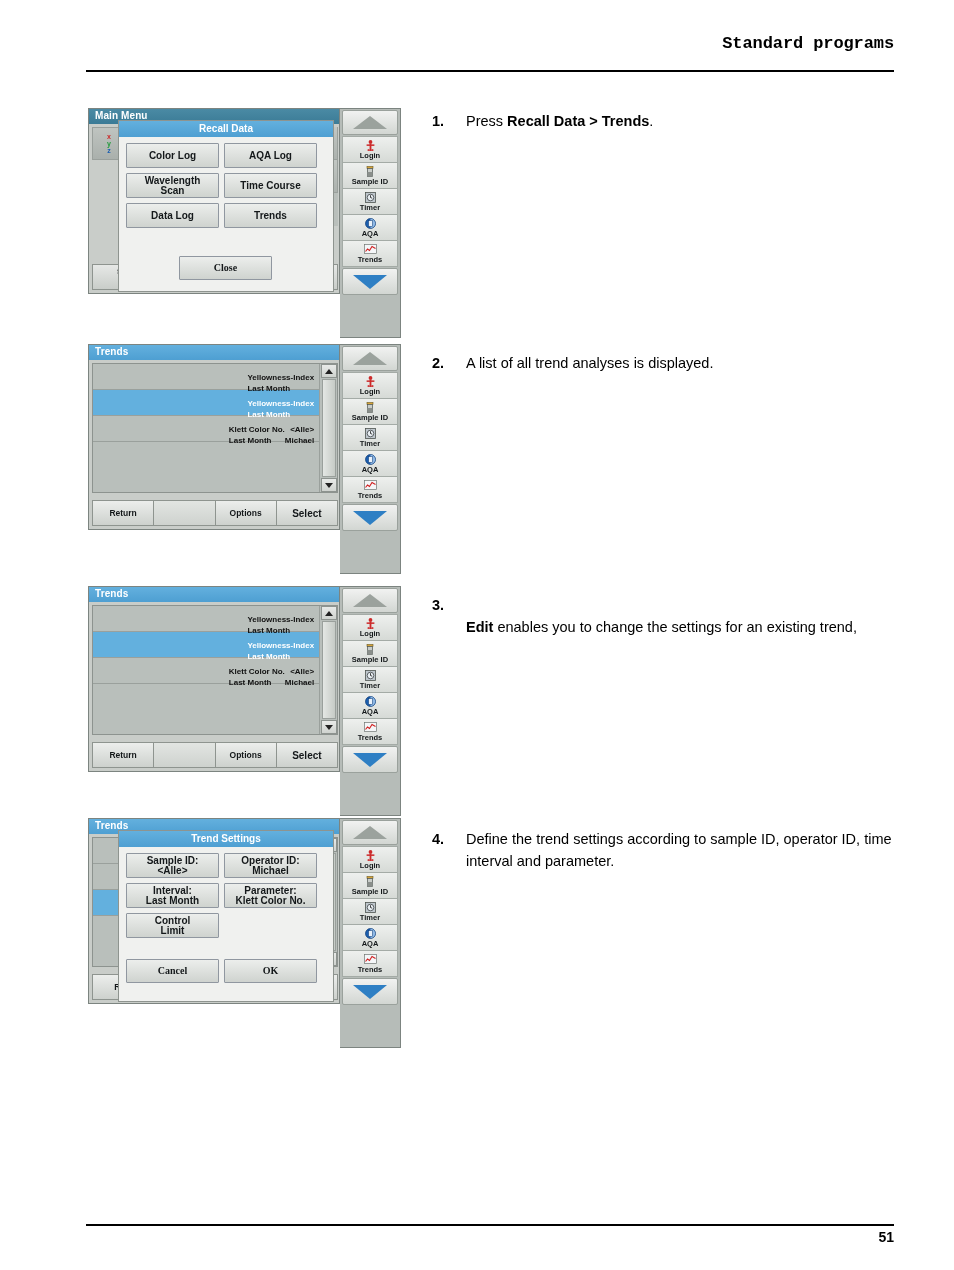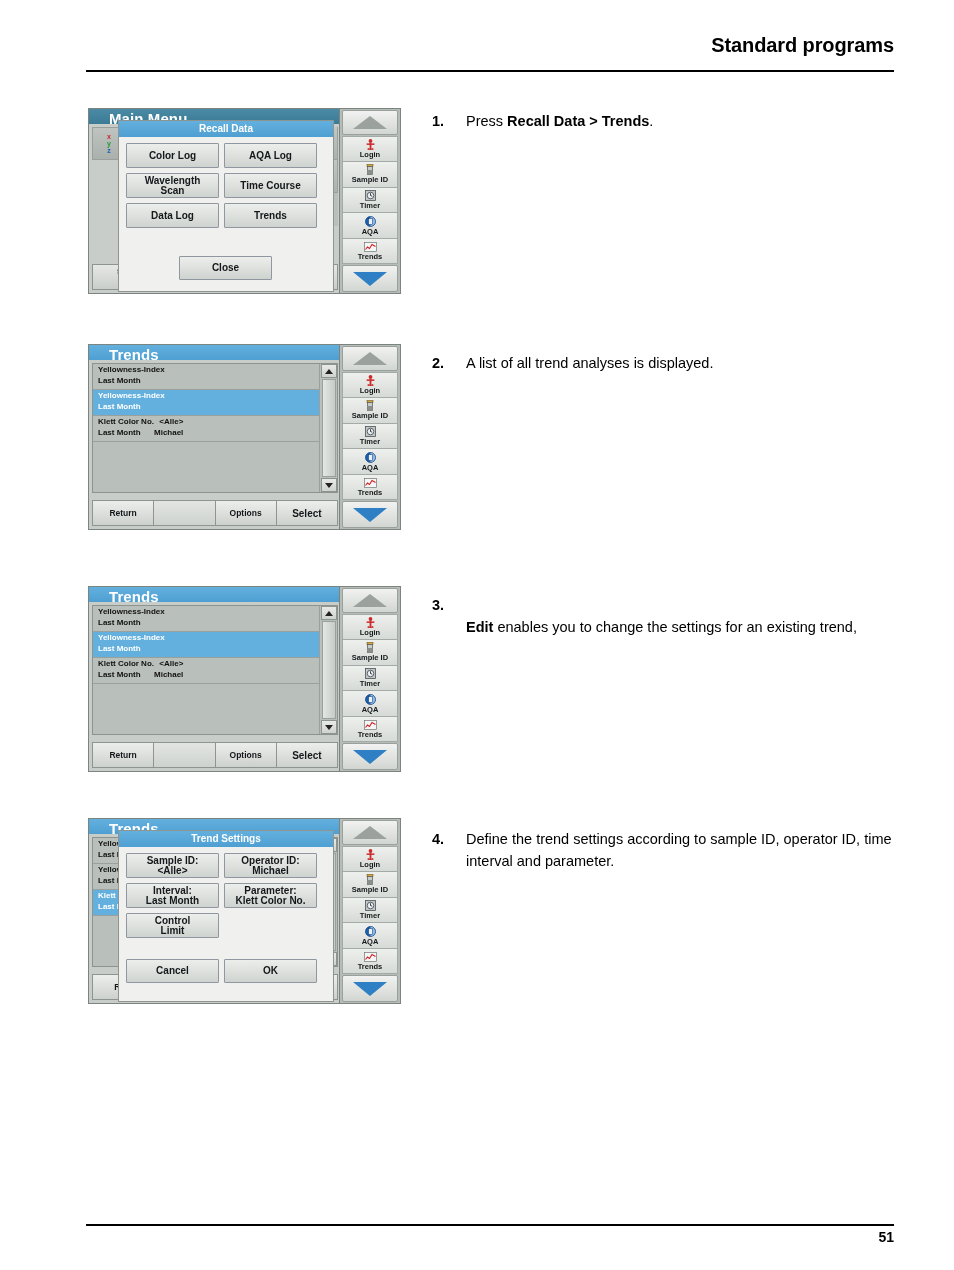--- a/index.html
+++ b/index.html
@@ -18,23 +18,24 @@
 
   
   .page-header {
     position: absolute;
     left: 86px;
     top: 34px;
     width: 808px;
     text-align: right;
   }
   .page-header .title {
-    font-size: 20px;
+    font-size: 17px;
     font-weight: bold;
     letter-spacing: -0.1px;
+    font-family: Liberation Mono, monospace;
   }
   .header-rule {
     position: absolute;
     left: 86px;
     top: 70px;
     width: 808px;
     height: 2px;
     background: #000;
   }
   .footer-rule {
@@ -90,21 +91,21 @@
     width: 252px;
     height: 186px;
     box-sizing: border-box;
     border: 1px solid #7c8480;
     background: #c9cdc9;
     overflow: hidden;
   }
   .device .sidebar {
     position: relative;
     width: 61px;
-    height: 186px;
+    height: 230px;
     box-sizing: border-box;
     background: #b6bcb8;
     border: 1px solid #7c8480;
     border-left: none;
     padding: 1px 2px;
     display: flex;
     flex-direction: column;
     align-items: stretch;
   }
 
@@ -161,23 +162,23 @@
   }
 
   
   .ico svg { display: block; }
 
   
   .title-bar {
     height: 15px;
     background: linear-gradient(#63b0de, #4e9fd2);
     color: #fff;
-    font-size: 15px;
-    font-weight: bold;
-    padding: 1px 0 0 20px;
+    font-size: 10px;
+    font-weight: bold;
+    padding: 1px 0 0 6px;
     box-sizing: border-box;
     letter-spacing: 0.1px;
   }
   .title-bar.dark {
     background: linear-gradient(#4a8aa4, #3b7b96);
   }
 
   
   .list-wrap {
     position: absolute;
@@ -193,23 +194,23 @@
   .list-col {
     width: 228px;
     height: 128px;
     box-sizing: border-box;
     background: #b9bfbb;
   }
   .list-row {
     height: 26px;
     box-sizing: border-box;
     border-bottom: 1px solid #9aa09c;
-    padding: 0 5px 0 5px;
-    display: flex;
-    justify-content: flex-start;
+    padding: 8px 5px 0 5px;
+    display: flex;
+    justify-content: flex-end;
     background: #b9bfbb;
     color: #111;
   }
   .list-row.sel {
     background: #63b0de;
     color: #ffffff;
   }
   .list-row .l1, .list-row .l2 {
     font-size: 8px;
     font-weight: bold;
@@ -389,20 +390,21 @@
     font-size: 10px;
     font-weight: bold;
     line-height: 10px;
     color: #14181a;
     text-align: center;
   }
   .modal-foot {
     padding: 6px 8px 7px 7px;
     display: flex;
     gap: 5px;
+    font-family: Liberation Serif, serif;
   }
   .modal-foot .mbtn { height: 24px; }
   .modal-foot.center { justify-content: center; }
 
   
   #fig1 { left: 88px; top: 108px; }
   #fig2 { left: 88px; top: 344px; }
   #fig3 { left: 88px; top: 586px; }
   #fig4 { left: 88px; top: 818px; }
 

